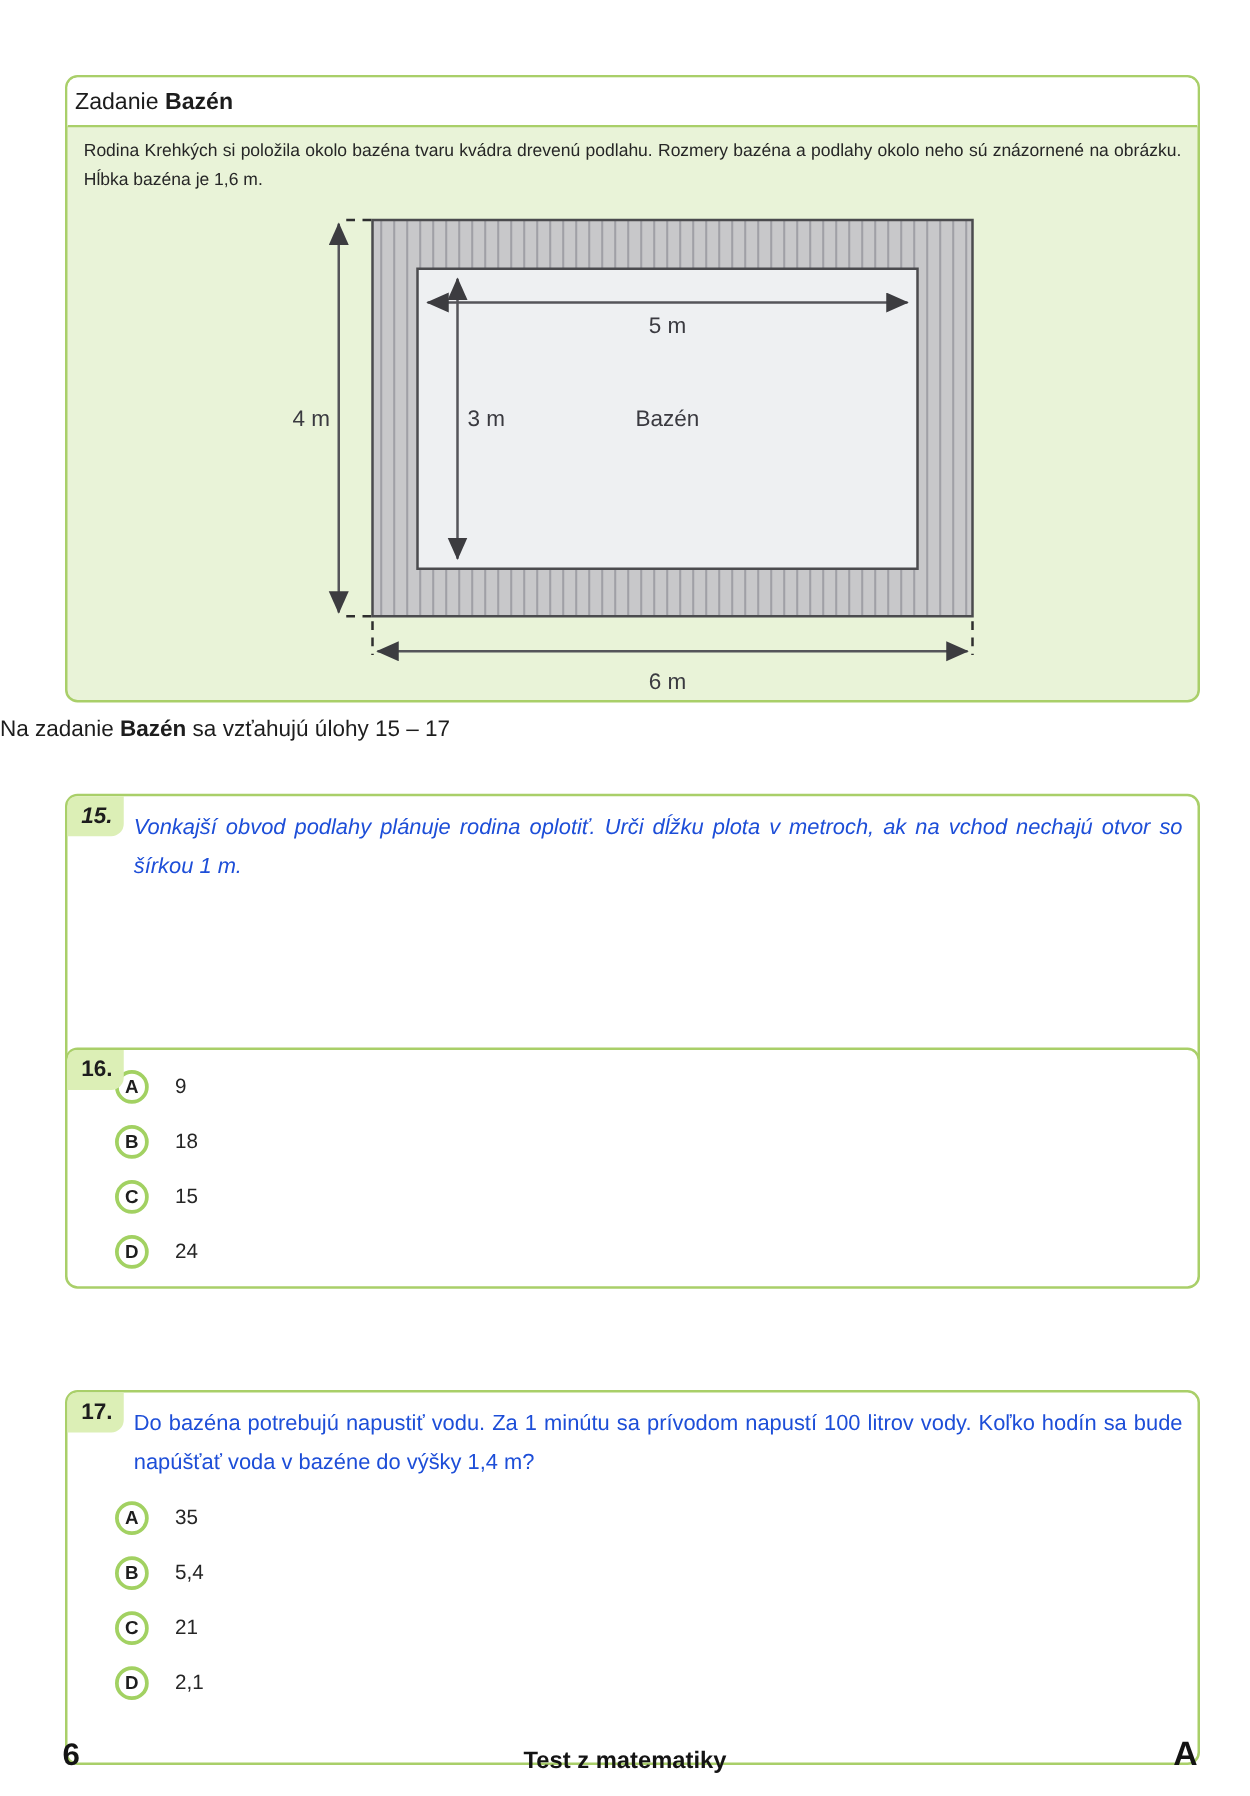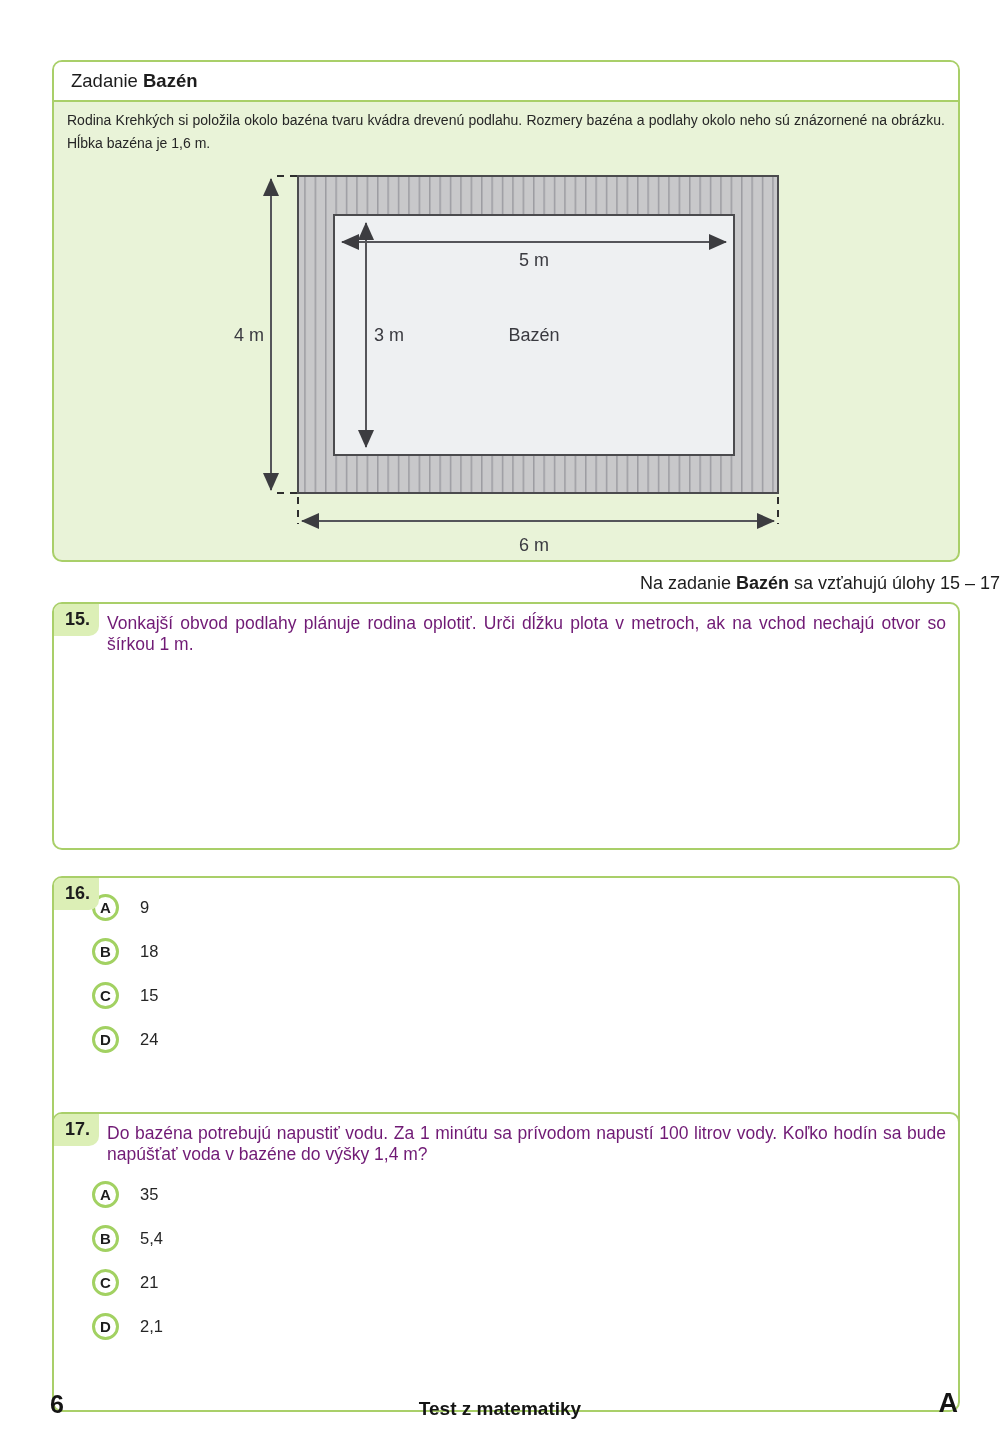--- a/index.html
+++ b/index.html
@@ -8,41 +8,41 @@
     font-family:"Liberation Sans",sans-serif;color:#262626;overflow:hidden;
   }
   .panel{
     position:absolute;left:52px;width:908px;box-sizing:border-box;
     border:2px solid #a9cf69;border-radius:10px;background:#ffffff;
   }
   
   #zadanie{top:60px;height:502px;background:#e9f3d8;}
   .zadanie-header{
     background:#ffffff;border-bottom:2px solid #a9cf69;border-radius:8px 8px 0 0;
-    height:38px;line-height:38px;padding:0 17px;font-size:18.5px;color:#1c1c1c;
+    height:38px;line-height:38px;padding:0 6px;font-size:18.5px;color:#1c1c1c;
   }
   .zadanie-header b{font-weight:bold;}
   .zadanie-body{padding:7px 13px 0 13px;}
   .task-text{margin:0;font-size:14px;line-height:23px;text-align:justify;color:#262626;}
   .diagram{display:block;margin:11px 0 0 154px;}
   .dim-text{font-size:18px;fill:#3a3a40;font-family:"Liberation Sans",sans-serif;}
   
   .relation-line{
-    position:absolute;left:0;width:100%;top:573px;margin:0;text-align:right;
+    position:absolute;left:0;width:100%;top:573px;margin:0;text-align:left;
     font-size:18px;color:#1d1d1d;
   }
   
-  #q15{top:602px;height:248px;}
-  #q16{top:876px;height:257px;}
+  #q15{top:635px;height:248px;font-style:italic;}
+  #q16{top:838px;height:193px;}
   #q17{top:1112px;height:300px;}
   .q-badge{
     position:absolute;top:0;left:0;background:#dcefb6;border-radius:7px 0 10px 0;
     padding:5px 9px 6px 11px;font-size:18px;font-weight:bold;color:#1d1d1d;
   }
-  .q-text{margin:9px 12px 0 53px;font-size:17.5px;line-height:21px;text-align:justify;color:#701a75;}
+  .q-text{margin:9px 12px 0 53px;font-size:17.5px;line-height:31px;text-align:justify;color:#1d4ed8;}
   .options{margin:16px 0 0 38px;}
   .option-row{display:flex;align-items:center;height:27px;margin-bottom:17px;}
   .option-letter{
     width:27px;height:27px;box-sizing:border-box;border:3px solid #a2d162;border-radius:50%;
     display:flex;align-items:center;justify-content:center;
     font-weight:bold;font-size:15px;color:#1d1d1d;background:#ffffff;
   }
   .option-value{margin-left:21px;font-size:16.5px;color:#262626;}
   
   .footer-page{position:absolute;left:50px;top:1390px;font-size:25px;font-weight:bold;color:#141414;}

